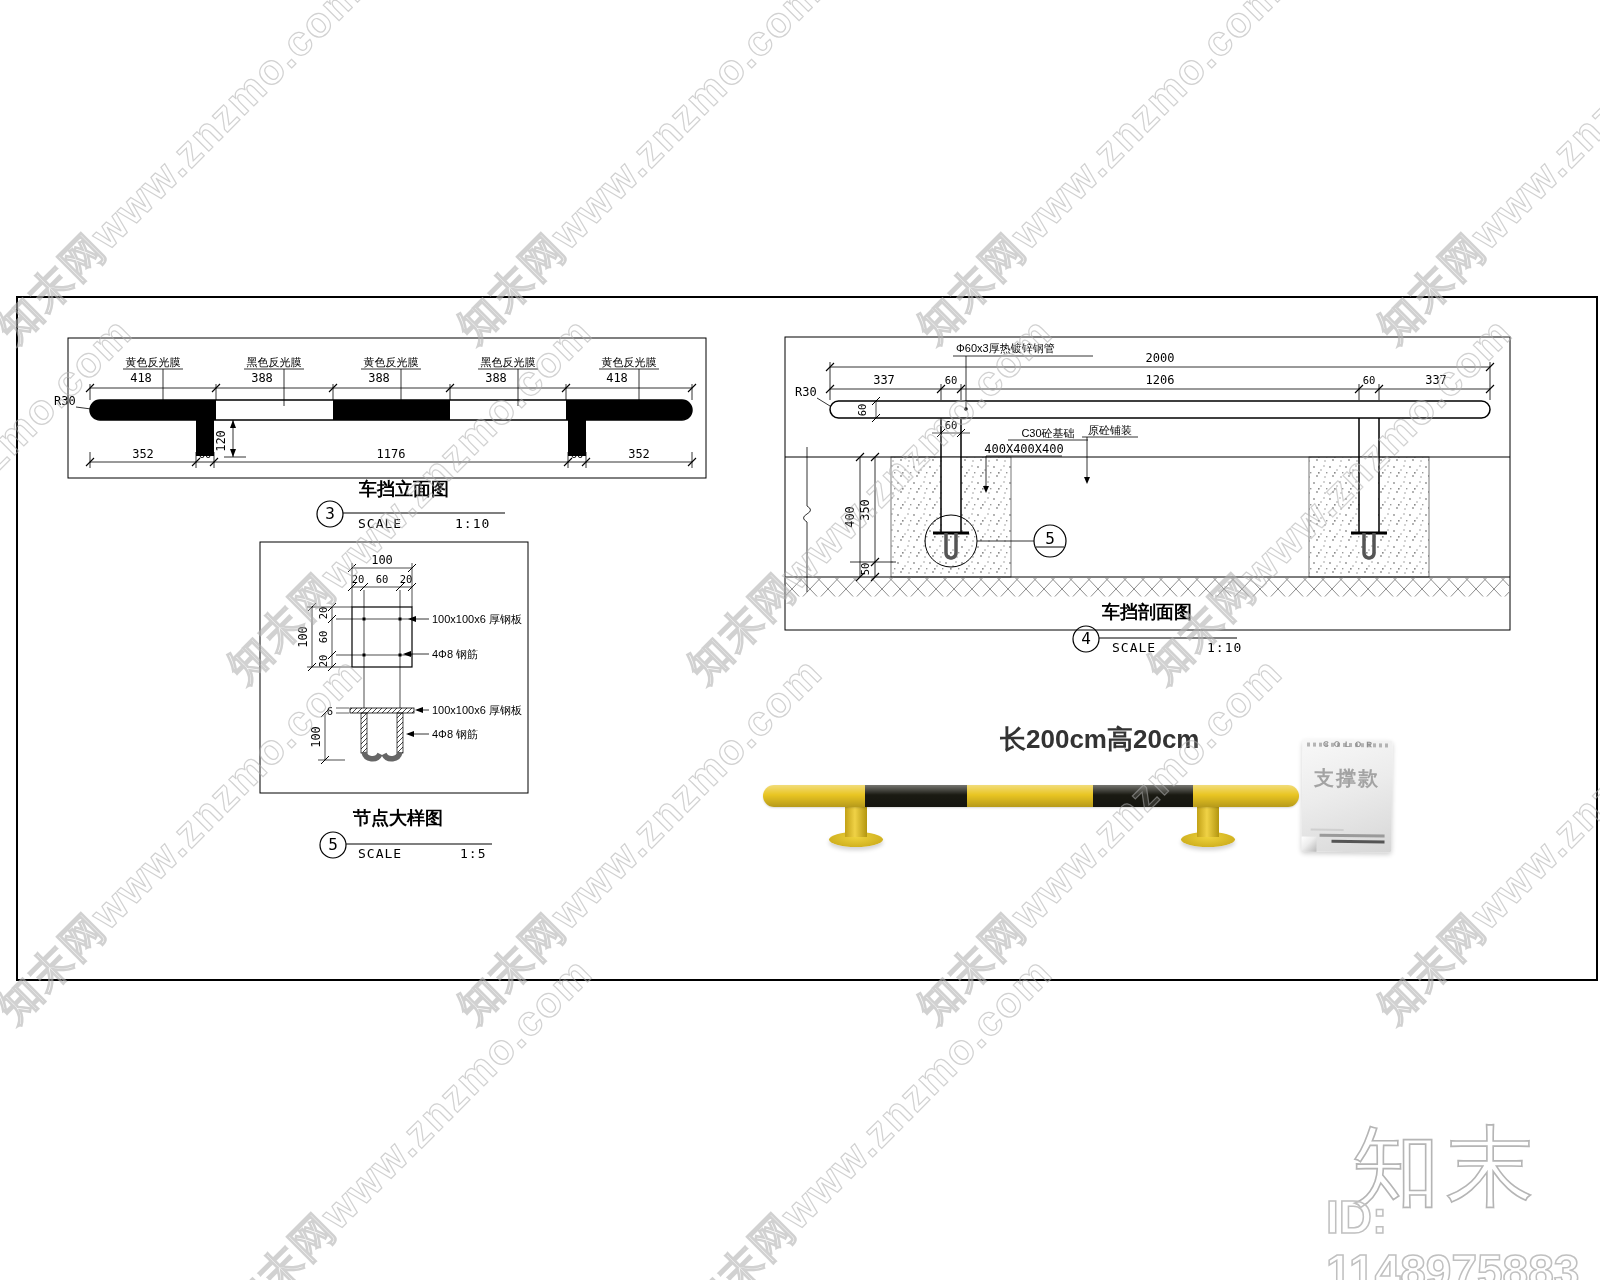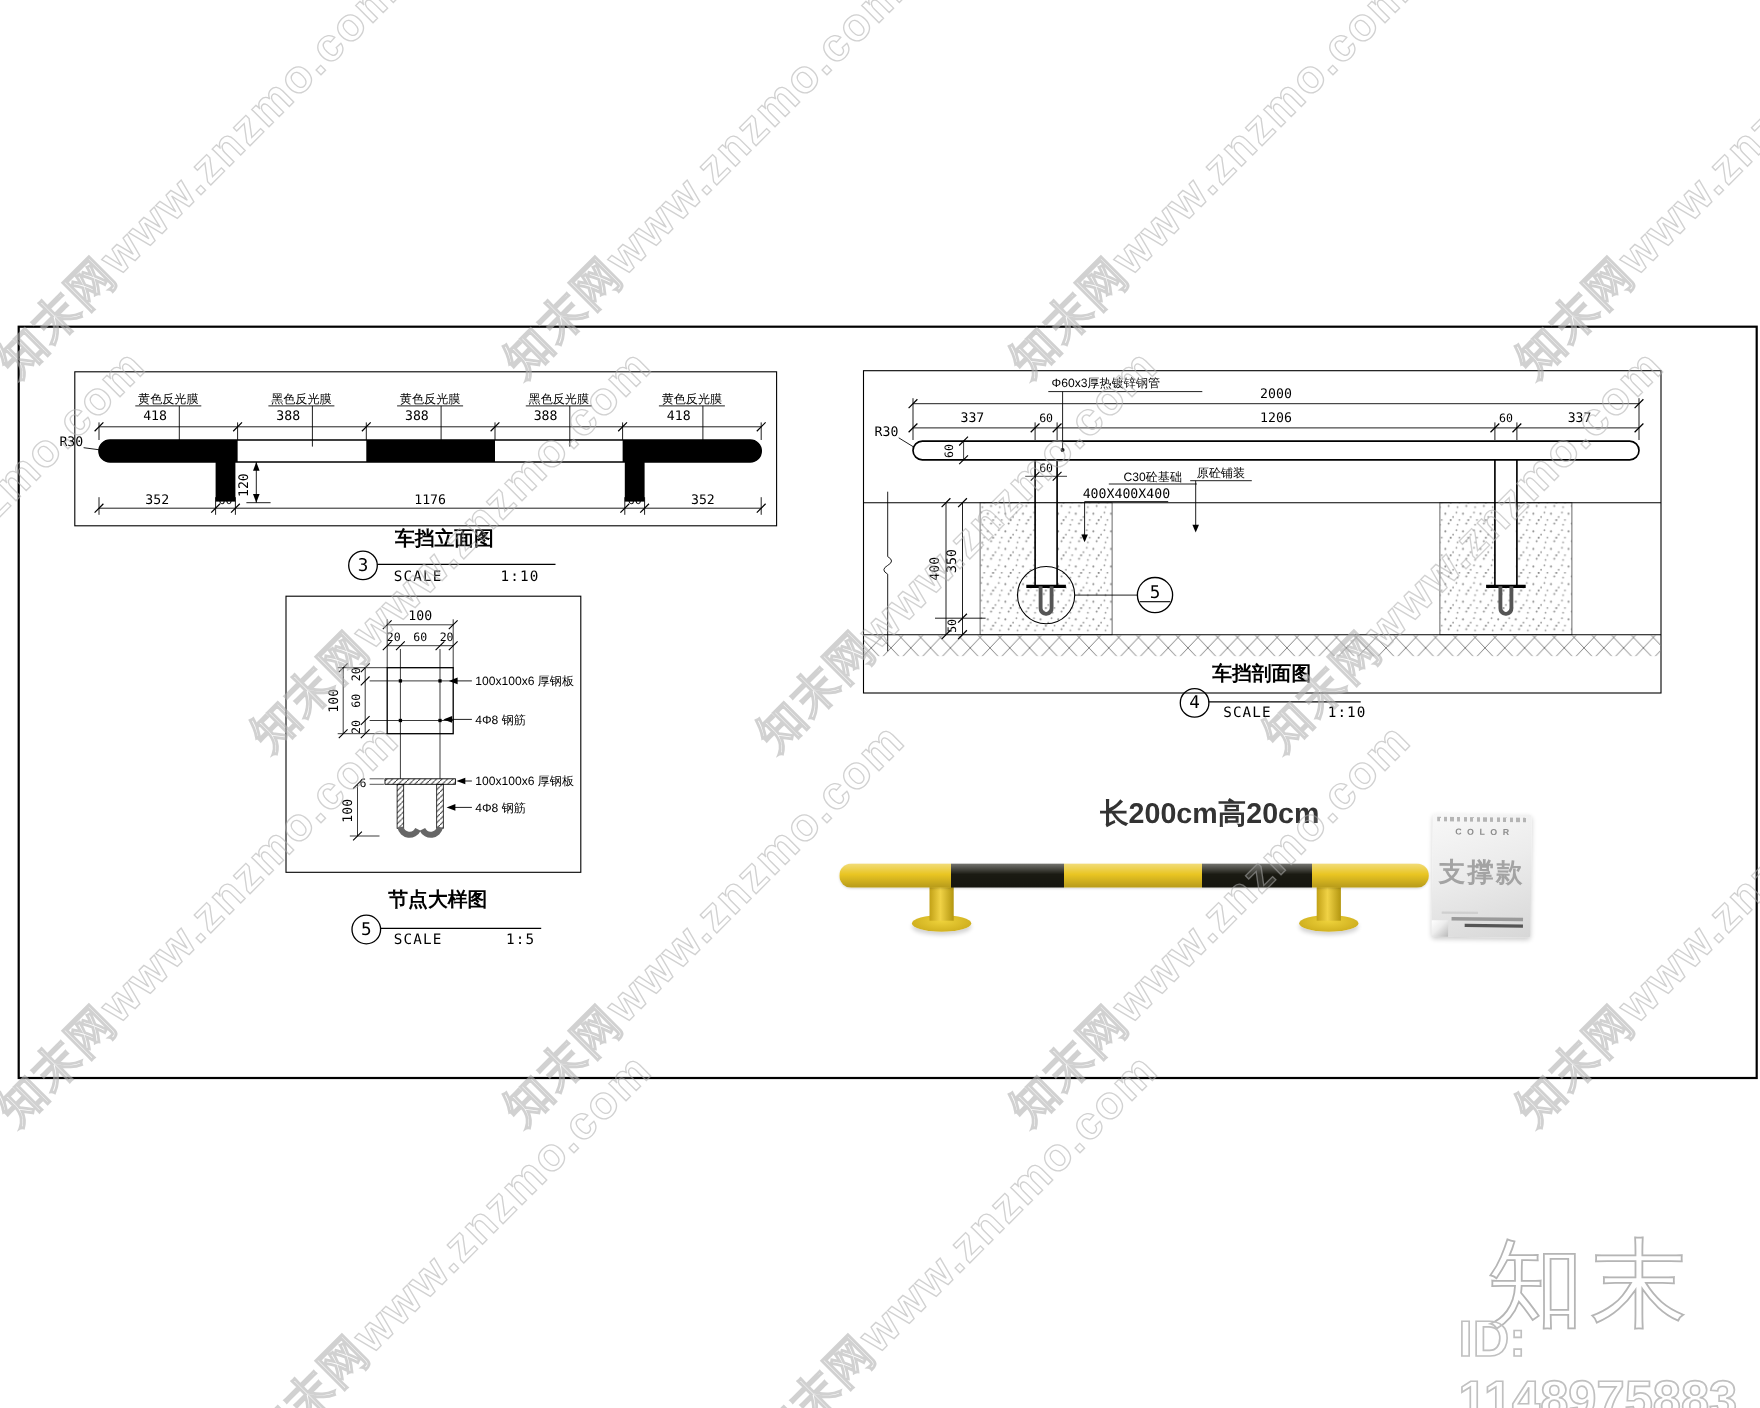--- a/index.html
+++ b/index.html
@@ -24,23 +24,23 @@
   .flange{position:absolute;width:54px;height:15px;top:832px;border-radius:50%;
     background:radial-gradient(ellipse at 50% 35%,#eed23b,#c5a415);
     box-shadow:0 3px 4px rgba(0,0,0,.18);}
   .flange1{left:829px;} .flange2{left:1181px;}
   
   .tag{position:absolute;left:1302px;top:740px;width:90px;height:112px;border-radius:3px;
     background:linear-gradient(160deg,#f8f8f8 0%,#ececec 45%,#d7d7d7 100%);
     box-shadow:0 2px 5px rgba(0,0,0,.2);transform:rotate(.6deg);}
   .tag-perf{position:absolute;top:3px;left:4px;right:4px;height:4px;opacity:.6;
     background:repeating-linear-gradient(90deg,#8a8a8a 0 3px,transparent 3px 6px);}
-  .tag-header{margin-top:12px;text-align:center;font-size:8px;font-weight:bold;
+  .tag-header{text-align:center;font-size:8px;font-weight:bold;
     letter-spacing:5px;padding-left:5px;color:#8d8d8d;}
-  .tag-title{margin-top:16px;text-align:center;font-size:24px;font-weight:600;
+  .tag-title{margin-top:16px;text-align:center;font-size:20px;font-weight:600;
     letter-spacing:2px;color:#a3a3a3;}
   .tag-lines{position:absolute;bottom:9px;left:9px;right:7px;}
   .tag-lines i{display:block;margin-top:3px;}
   .tag-lines i:nth-child(1){width:45%;height:2px;background:#cfcfcf;}
   .tag-lines i:nth-child(2){width:88%;height:3px;background:#9a9a9a;margin-left:auto;}
   .tag-lines i:nth-child(3){width:72%;height:3px;background:#555;margin-left:auto;}
   .tag-curl{position:absolute;bottom:0;left:0;width:15px;height:15px;
     background:linear-gradient(315deg,#b9b9b9 0%,#ededed 55%,#fff 100%);}
   
   .wm{position:absolute;white-space:nowrap;font-size:42px;font-weight:bold;letter-spacing:2px;

